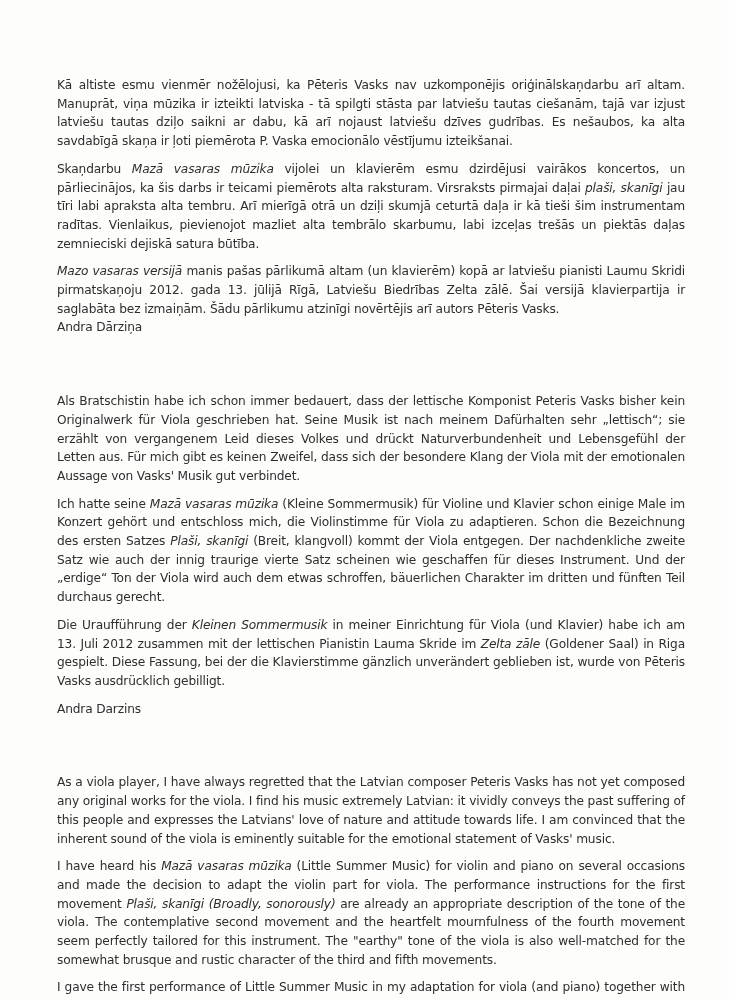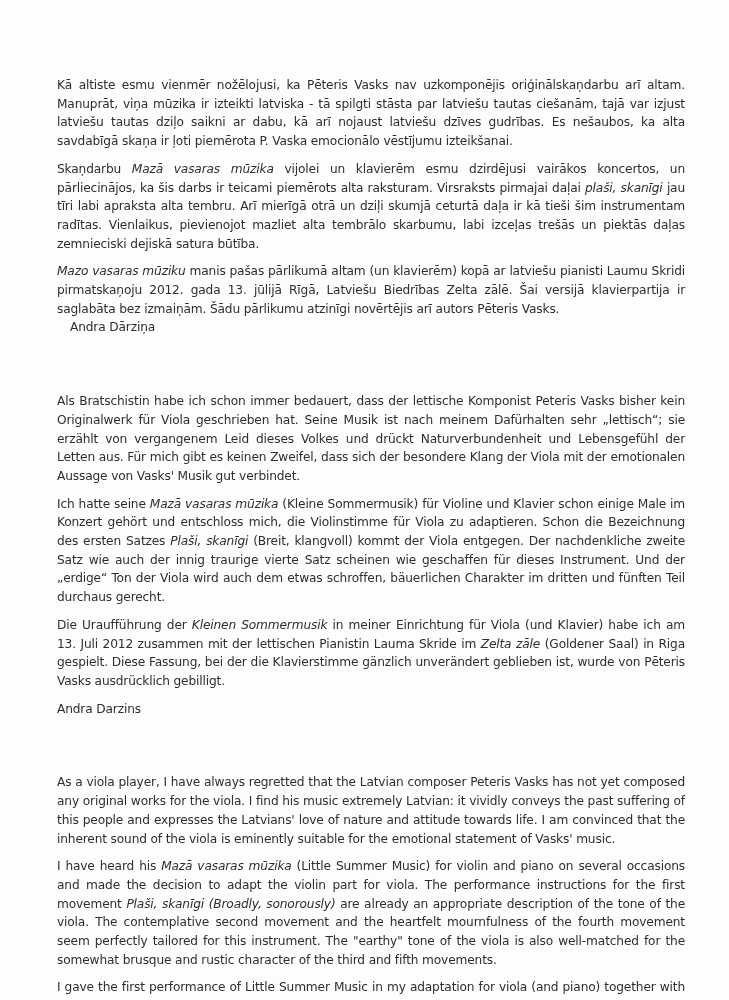--- a/index.html
+++ b/index.html
@@ -30,31 +30,31 @@
     margin: 0;
   }
   .sec-lv p.last { margin-bottom: 0; }
   #sec-lv { }
   #sec-de { margin-top: 55px; }
   #sec-en { margin-top: 55px; }
   .sec-lv .p2 { margin-top: 9px; }
   em { }
   .sig-block { margin-top: 2px; }
   #sec-de .sig-block { margin-top: 0; }
-  #sec-lv .sig-block { margin-top: 0px; margin-left: 13px; }
+  #sec-lv .sig-block { margin-top: 0px; }
 </style>
 </head>
 <body>
 
 <div class="page">
 
   <div class="section sec-lv" id="sec-lv">
     <p><span>Kā altiste esmu vienmēr nožēlojusi, ka Pēteris Vasks nav uzkomponējis oriģinālskaņdarbu arī altam. Manuprāt, viņa mūzika ir izteikti latviska - tā spilgti stāsta par latviešu tautas ciešanām, tajā var izjust latviešu tautas dziļo saikni ar dabu, kā arī nojaust latviešu dzīves gudrības. Es nešaubos, ka alta savdabīgā skaņa ir ļoti piemērota P. Vaska emocionālo vēstījumu izteikšanai.</span></p>
     <p class="p2"><span>Skaņdarbu </span><em>Mazā vasaras mūzika</em><span> vijolei un klavierēm esmu dzirdējusi vairākos koncertos, un pārliecinājos, ka šis darbs ir teicami piemērots alta raksturam. Virsraksts pirmajai daļai </span><em>plaši, skanīgi</em><span> jau tīri labi apraksta alta tembru. Arī mierīgā otrā un dziļi skumjā ceturtā daļa ir kā tieši šim instrumentam radītas. Vienlaikus, pievienojot mazliet alta tembrālo skarbumu, labi izceļas trešās un piektās daļas zemnieciski dejiskā satura būtība.</span></p>
-    <p class="p2 last"><em>Mazo vasaras mūziku</em><span> manis pašas pārlikumā altam (un klavierēm) kopā ar latviešu pianisti Laumu Skridi pirmatskaņoju 2012. gada 13. jūlijā Rīgā, Latviešu Biedrības Zelta zālē. Šai versijā klavierpartija ir saglabāta bez izmaiņām. Šādu pārlikumu atzinīgi novērtējis arī autors Pēteris Vasks.</span></p>
+    <p class="p2 last"><em>Mazo vasaras versijā</em><span> manis pašas pārlikumā altam (un klavierēm) kopā ar latviešu pianisti Laumu Skridi pirmatskaņoju 2012. gada 13. jūlijā Rīgā, Latviešu Biedrības Zelta zālē. Šai versijā klavierpartija ir saglabāta bez izmaiņām. Šādu pārlikumu atzinīgi novērtējis arī autors Pēteris Vasks.</span></p>
     <div class="sig-block">
       <p class="sig">Andra Dārziņa</p>
     </div>
   </div>
 
   <div class="section" id="sec-de">
     <p><span>Als Bratschistin habe ich schon immer bedauert, dass der lettische Komponist Peteris Vasks bisher kein Originalwerk für Viola geschrieben hat. Seine Musik ist nach meinem Dafürhalten sehr „lettisch“; sie erzählt von vergangenem Leid dieses Volkes und drückt Naturverbundenheit und Lebensgefühl der Letten aus. Für mich gibt es keinen Zweifel, dass sich der besondere Klang der Viola mit der emotionalen Aussage von Vasks' Musik gut verbindet.</span></p>
     <p><span>Ich hatte seine </span><em>Mazā vasaras mūzika</em><span> (Kleine Sommermusik) für Violine und Klavier schon einige Male im Konzert gehört und entschloss mich, die Violinstimme für Viola zu adaptieren. Schon die Bezeichnung des ersten Satzes </span><em>Plaši, skanīgi</em><span> (Breit, klangvoll) kommt der Viola entgegen. Der nachdenkliche zweite Satz wie auch der innig traurige vierte Satz scheinen wie geschaffen für dieses Instrument. Und der „erdige“ Ton der Viola wird auch dem etwas schroffen, bäuerlichen Charakter im dritten und fünften Teil durchaus gerecht.</span></p>
     <p><span>Die Uraufführung der </span><em>Kleinen Sommermusik</em><span> in meiner Einrichtung für Viola (und Klavier) habe ich am 13. Juli 2012 zusammen mit der lettischen Pianistin Lauma Skride im </span><em>Zelta zāle</em><span> (Goldener Saal) in Riga gespielt. Diese Fassung, bei der die Klavierstimme gänzlich unverändert geblieben ist, wurde von Pēteris Vasks ausdrücklich gebilligt.</span></p>
     <div class="sig-block">

